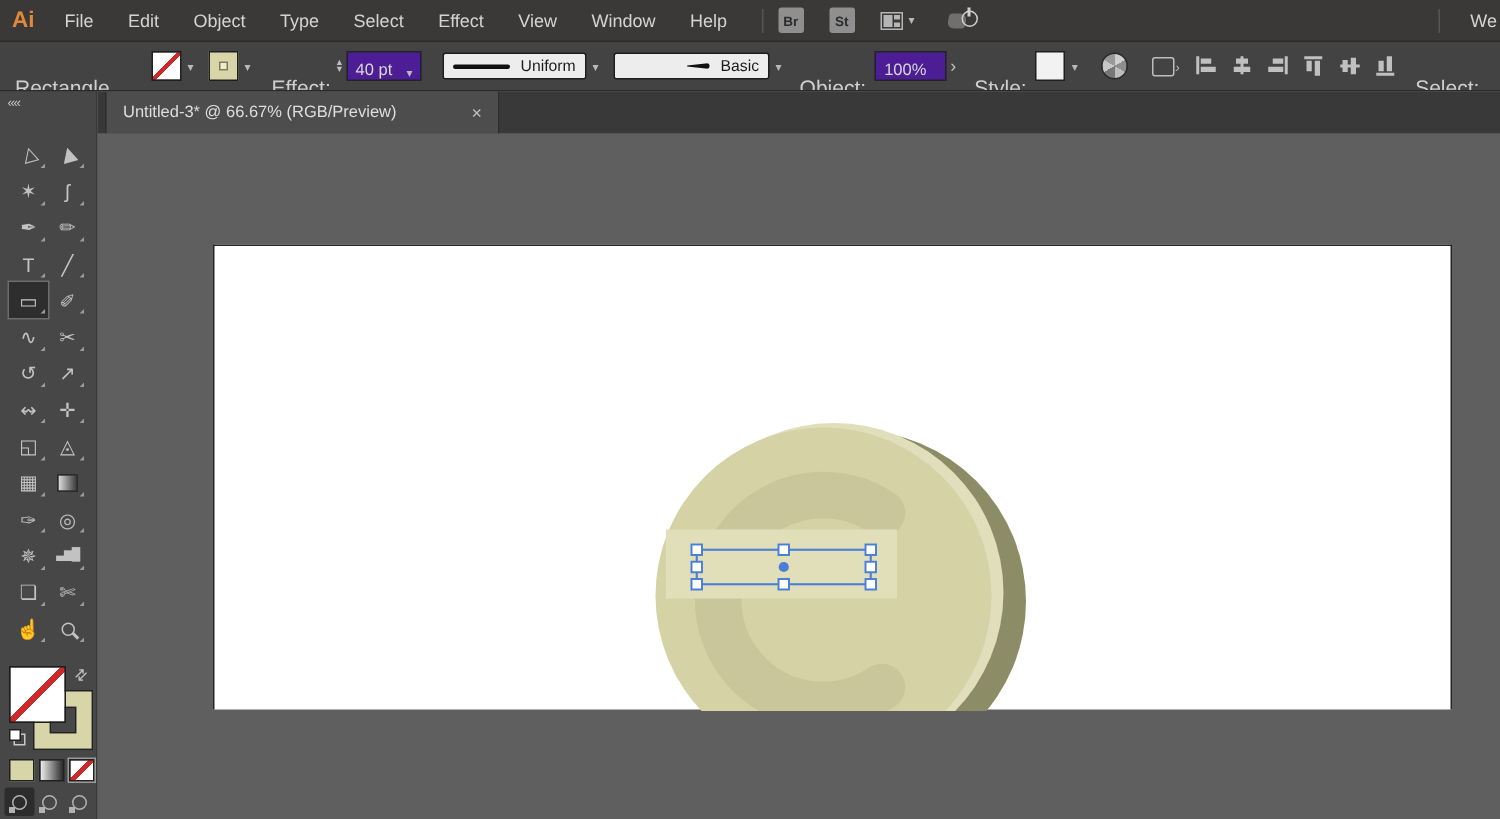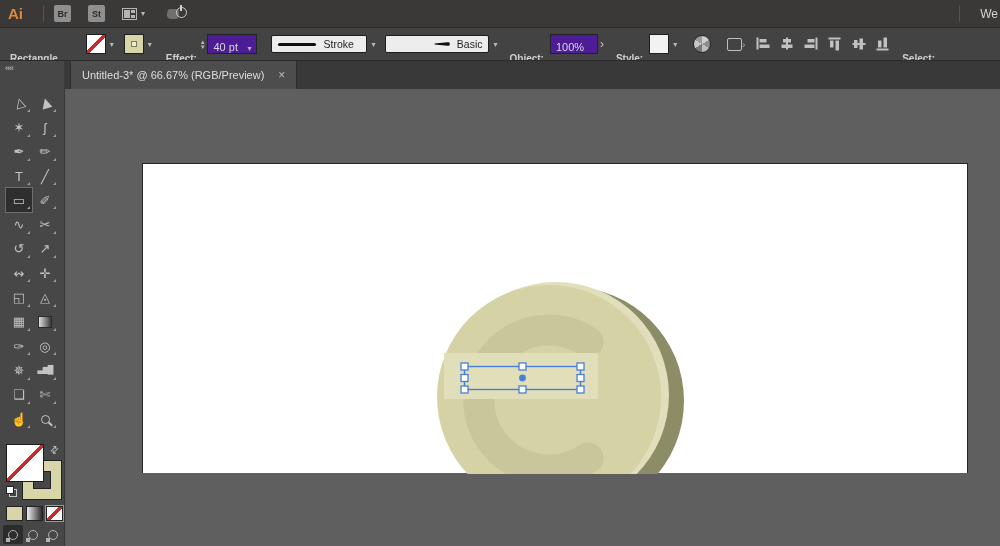--- a/index.html
+++ b/index.html
@@ -28,21 +28,21 @@
   .touch-icon .pwr { position:absolute; right:0; top:1px; width:11px; height:11px; border:1.6px solid #cfcfcf;
                      border-radius:50%; }
   .touch-icon .pwr i { position:absolute; left:3.2px; top:-3px; width:1.8px; height:6px; background:#cfcfcf; }
   .mb-spacer { flex:1; }
   .ws-label { color:#d4d4d4; font-size:12px; margin:0 0 0 10px; padding-right:2px; }
 
   
   .controlbar { position:absolute; left:0; top:28px; width:1000px; height:33px; background:#434343;
                 border-bottom:1px solid #2a2a2a; display:flex; align-items:center; padding-left:10px;
                 white-space:nowrap; overflow:hidden; }
-  .cb-label { color:#cfcfcf; font-size:10px; font-weight:bold;margin-top:28px; }
+  .cb-label { color:#cfcfcf; font-size:14px; font-weight:normal;margin-top:28px; }
   .cb-link { text-decoration:underline; text-decoration-style:dotted; text-underline-offset:2px; }
   .swatch-sm { width:20px; height:20px; border:1px solid #1f1f1f; background:#fff; position:relative; }
   .fill-none-sm { background:linear-gradient(135deg,#fff 44%,#cc2a2a 44%,#cc2a2a 56%,#fff 56%); }
   .stroke-sm { background:#d8d5a8; }
   .stroke-sm i { position:absolute; left:6px; top:6px; width:6px; height:6px; background:#efeccd; border:1px solid #7e7b5a; }
   .chev-btn { color:#b9b9b9; font-size:8px; padding:0 4px; }
   .spinner { display:flex; flex-direction:column; line-height:5px; font-size:7px; color:#bdbdbd; margin:0 3px 0 4px; }
   .dark-field { background:#4c1d95; border:1px solid #232323; height:20px; display:flex; align-items:flex-end;
                 color:#d8d8d8; font-size:11px; padding:0 5px; }
   .w40 { width:50px; justify-content:space-between; }
@@ -102,35 +102,46 @@
   .mbtn { width:20px; height:19px; display:flex; align-items:center; justify-content:center; border-radius:2px; }
   .mbtn.active { background:#2c2c2c; }
   .mbtn .ring { width:10px; height:10px; border:1.7px solid #b2b2b2; border-radius:50%; position:relative; }
   .mbtn .ring:after { content:""; position:absolute; left:-3px; bottom:-3px; width:4px; height:4px;
                       background:#b2b2b2; }
 
   
   .canvas { flex:1; position:relative; background:#5f5f5f; overflow:hidden; }
   .tabstrip { position:absolute; left:0; top:0; right:0; height:28px; background:#393939; display:flex; }
   .doc-tab { margin-left:5px; height:28px; background:#4d4d4d; display:flex; align-items:center;
-             padding:0 11px; border-right:1px solid #2d2d2d; border-left:1px solid #2d2d2d; }
+             padding:0 11px; border-right:1px solid #2d2d2d; border-left:1px solid #2d2d2d;gap:36px; }
   .doc-tab .title { color:#dedede; font-size:11px; margin-right:14px; }
   .doc-tab .close { color:#bdbdbd; font-size:12px; line-height:1; }
   .viewport { position:absolute; left:0; top:28px; right:0; bottom:0; background:#5f5f5f; }
   .artboard { position:absolute; left:77px; top:74px; width:826px; height:310px; background:#fff;
               border:1px solid #262626; border-bottom:none; }
   .artboard svg { display:block; }
 </style>
 </head>
 <body>
 
 <div class="app">
 
   <div class="menubar">
     <span class="ai-logo">Ai</span>
+    <div class="menu-items">
+        <span class="menu-item">File</span>
+        <span class="menu-item">Edit</span>
+        <span class="menu-item">Object</span>
+        <span class="menu-item">Type</span>
+        <span class="menu-item">Select</span>
+        <span class="menu-item">Effect</span>
+        <span class="menu-item">View</span>
+        <span class="menu-item">Window</span>
+        <span class="menu-item">Help</span>
+      </div>
     <span class="vdiv"></span>
     <span class="badge">Br</span>
     <span class="badge">St</span>
     <span class="ws-icon">
         <i></i>
         <b></b>
         <s></s>
       </span>
     <span class="chev">▾</span>
     <span class="touch-icon">
@@ -160,21 +171,21 @@
       <span>▴</span>
       <span>▾</span>
     </span>
     <span class="dark-field w40">
       <span>40 pt</span>
       <span class="chev">▾</span>
     </span>
 
     <span class="lite-select" style="margin-left:14px; width:96px;">
       <span class="ln" style="width:38px;"></span>
-      <span>Stroke</span>
+      <span>Uniform</span>
     </span>
     <span class="chev-btn">▾</span>
 
     <span class="lite-select" style="margin-left:6px; width:104px;padding-left:48px;">
       <span class="ln taper" style="width:36px;"></span>
       <span>Basic</span>
     </span>
     <span class="chev-btn" style="margin-right:8px;">▾</span>
 
     <span class="cb-label cb-link" style="margin-right:6px;">Object:</span>

